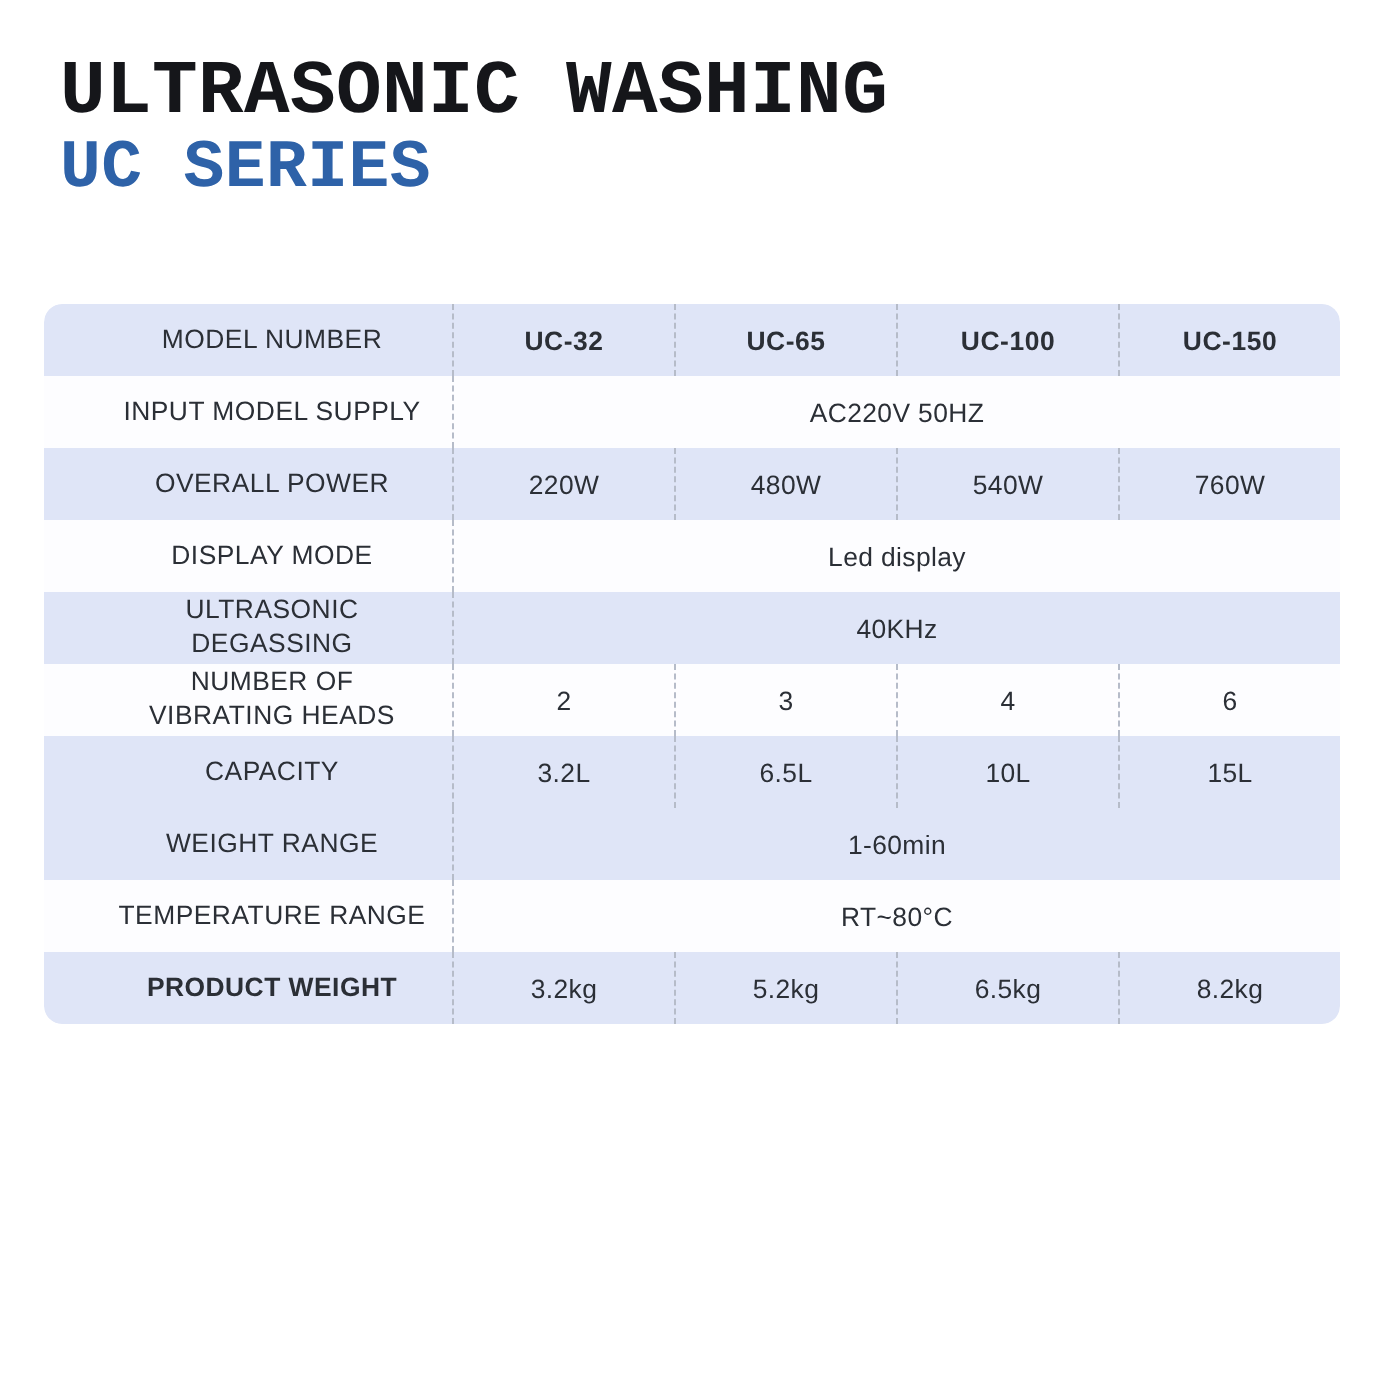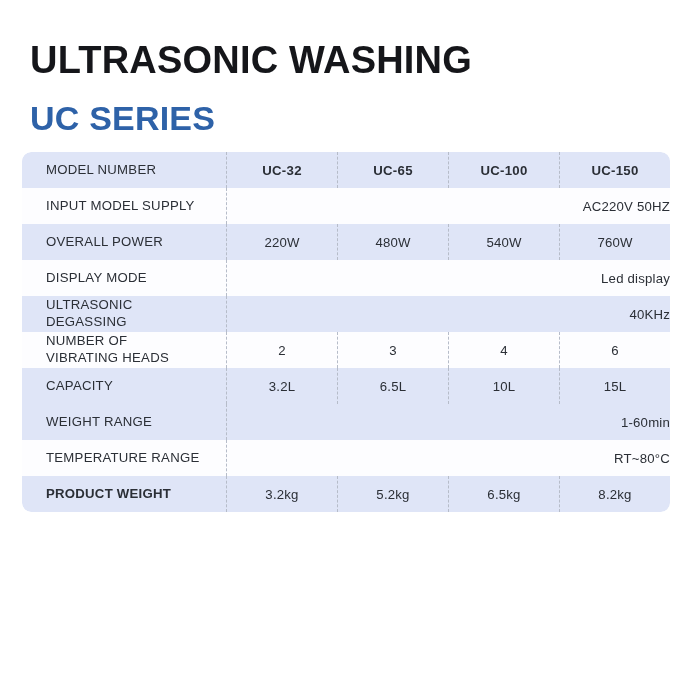--- a/index.html
+++ b/index.html
@@ -13,33 +13,34 @@
     font-family: "Liberation Sans", sans-serif;
     -webkit-font-smoothing: antialiased;
     overflow: hidden;
     position: relative;
   }
 
   
   .titles {
     position: absolute;
     left: 30px;
-    top: 40px;
+    top: 26px;
     width: 640px;
+    font-family: Liberation Mono, monospace;
   }
   .title-main {
     font-size: 38px;
     font-weight: bold;
     letter-spacing: 0.2px;
     color: #15161a;
     line-height: 1.08;
     white-space: nowrap;
   }
   .title-sub {
-    margin-top: 19px;
+    margin-top: 0;
     font-size: 34px;
     font-weight: bold;
     letter-spacing: 0.2px;
     color: #2e62a8;
     line-height: 1.1;
     white-space: nowrap;
   }
 
   
   .spec-table {
@@ -69,30 +70,31 @@
   .spec-table tr:first-child td:last-child  { border-top-right-radius: 9px; }
   .spec-table tr:last-child  td:first-child { border-bottom-left-radius: 9px; font-weight: bold; }
   .spec-table tr:last-child  td:last-child  { border-bottom-right-radius: 9px; }
 
   .label-cell {
     width: 180px;
     padding-left: 24px !important;
     letter-spacing: 0.25px;
     color: #33383f;
     line-height: 1.28;
+    text-align: center;
   }
   .label-cell .l2 { display: block; }
 
   .val {
     text-align: center;
     letter-spacing: 0.2px;
     border-left: 1px dashed #b6bcc9;
   }
   .val-merged {
-    text-align: right;
+    text-align: center;
     letter-spacing: 0.2px;
     border-left: 1px dashed #b6bcc9;
   }
   .model-val {
     color: #3a68bd;
     font-weight: bold;
     letter-spacing: 0.3px;
   }
 </style>
 </head>

